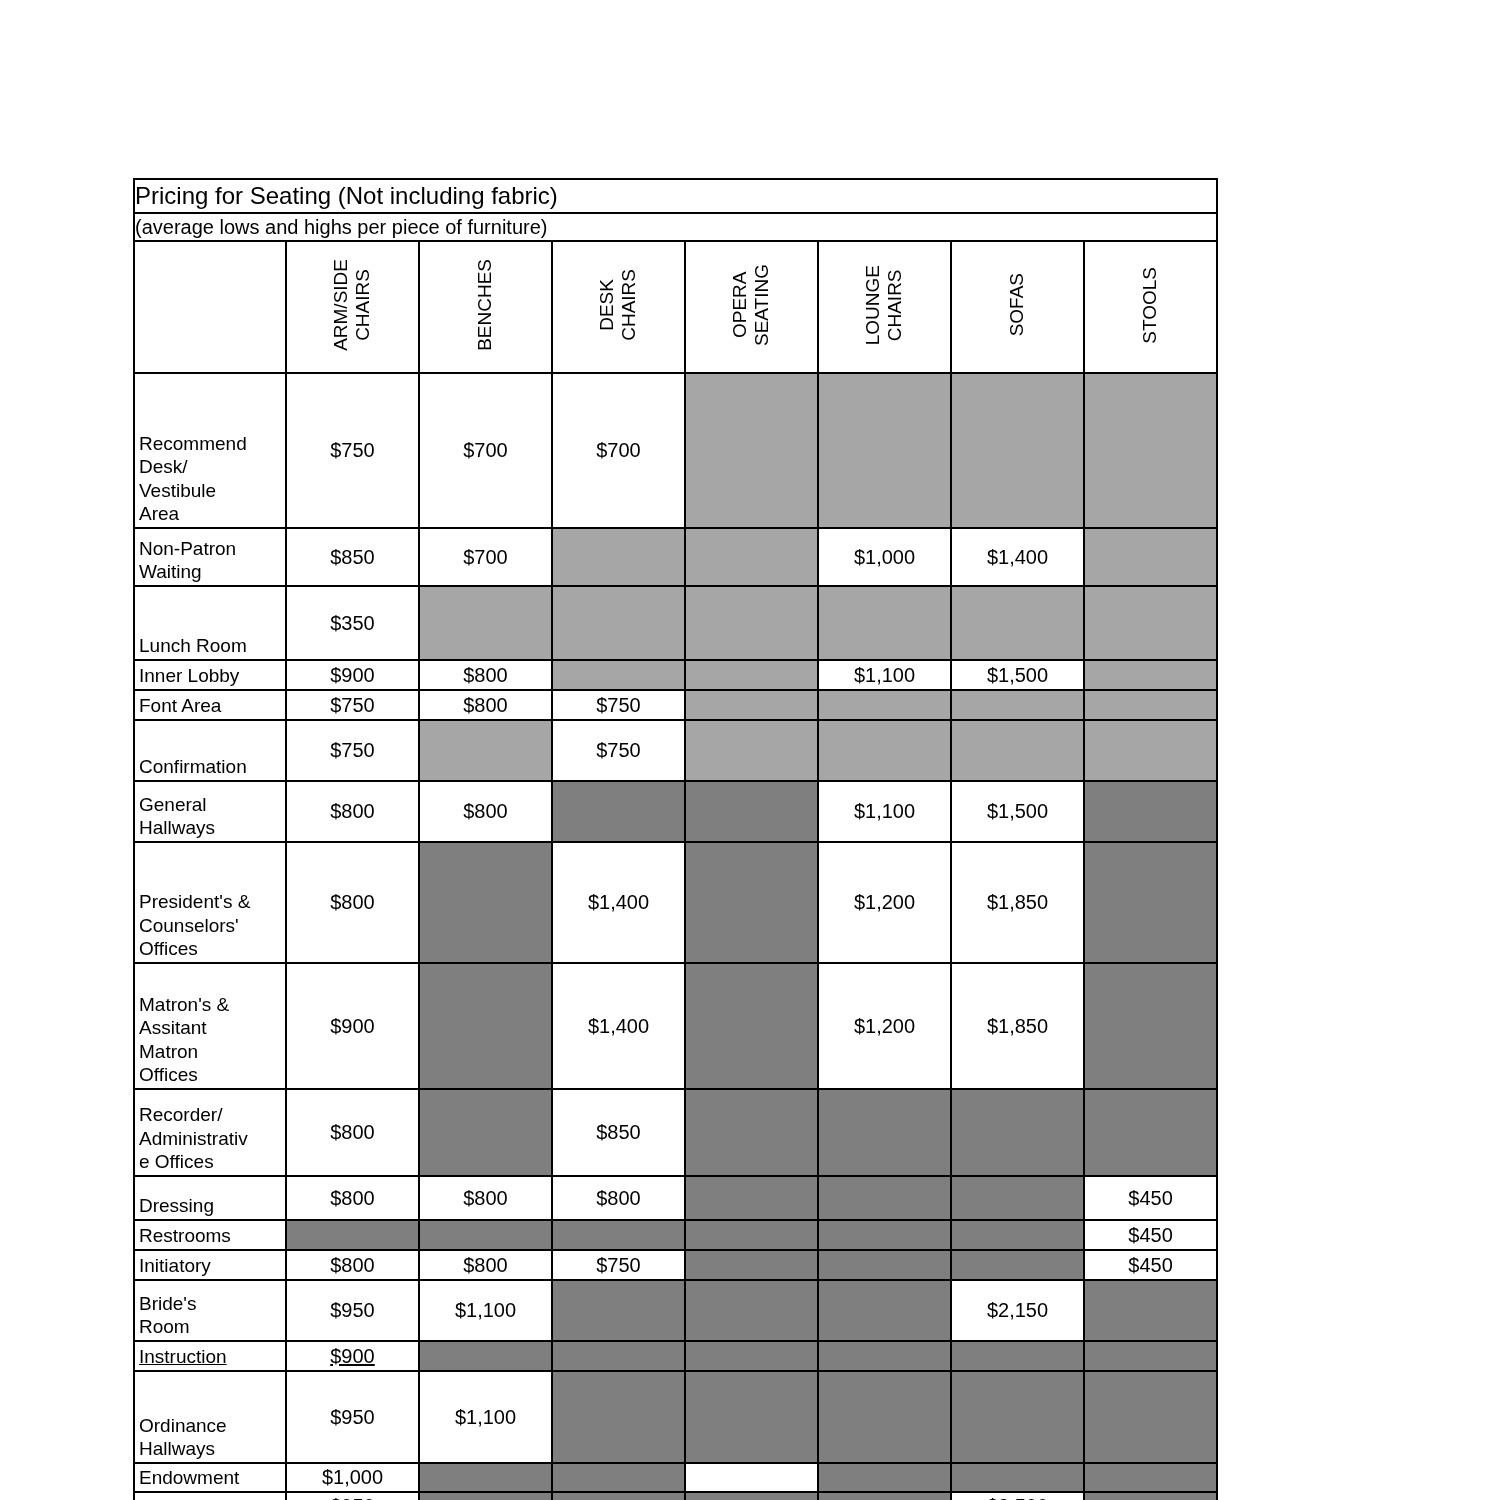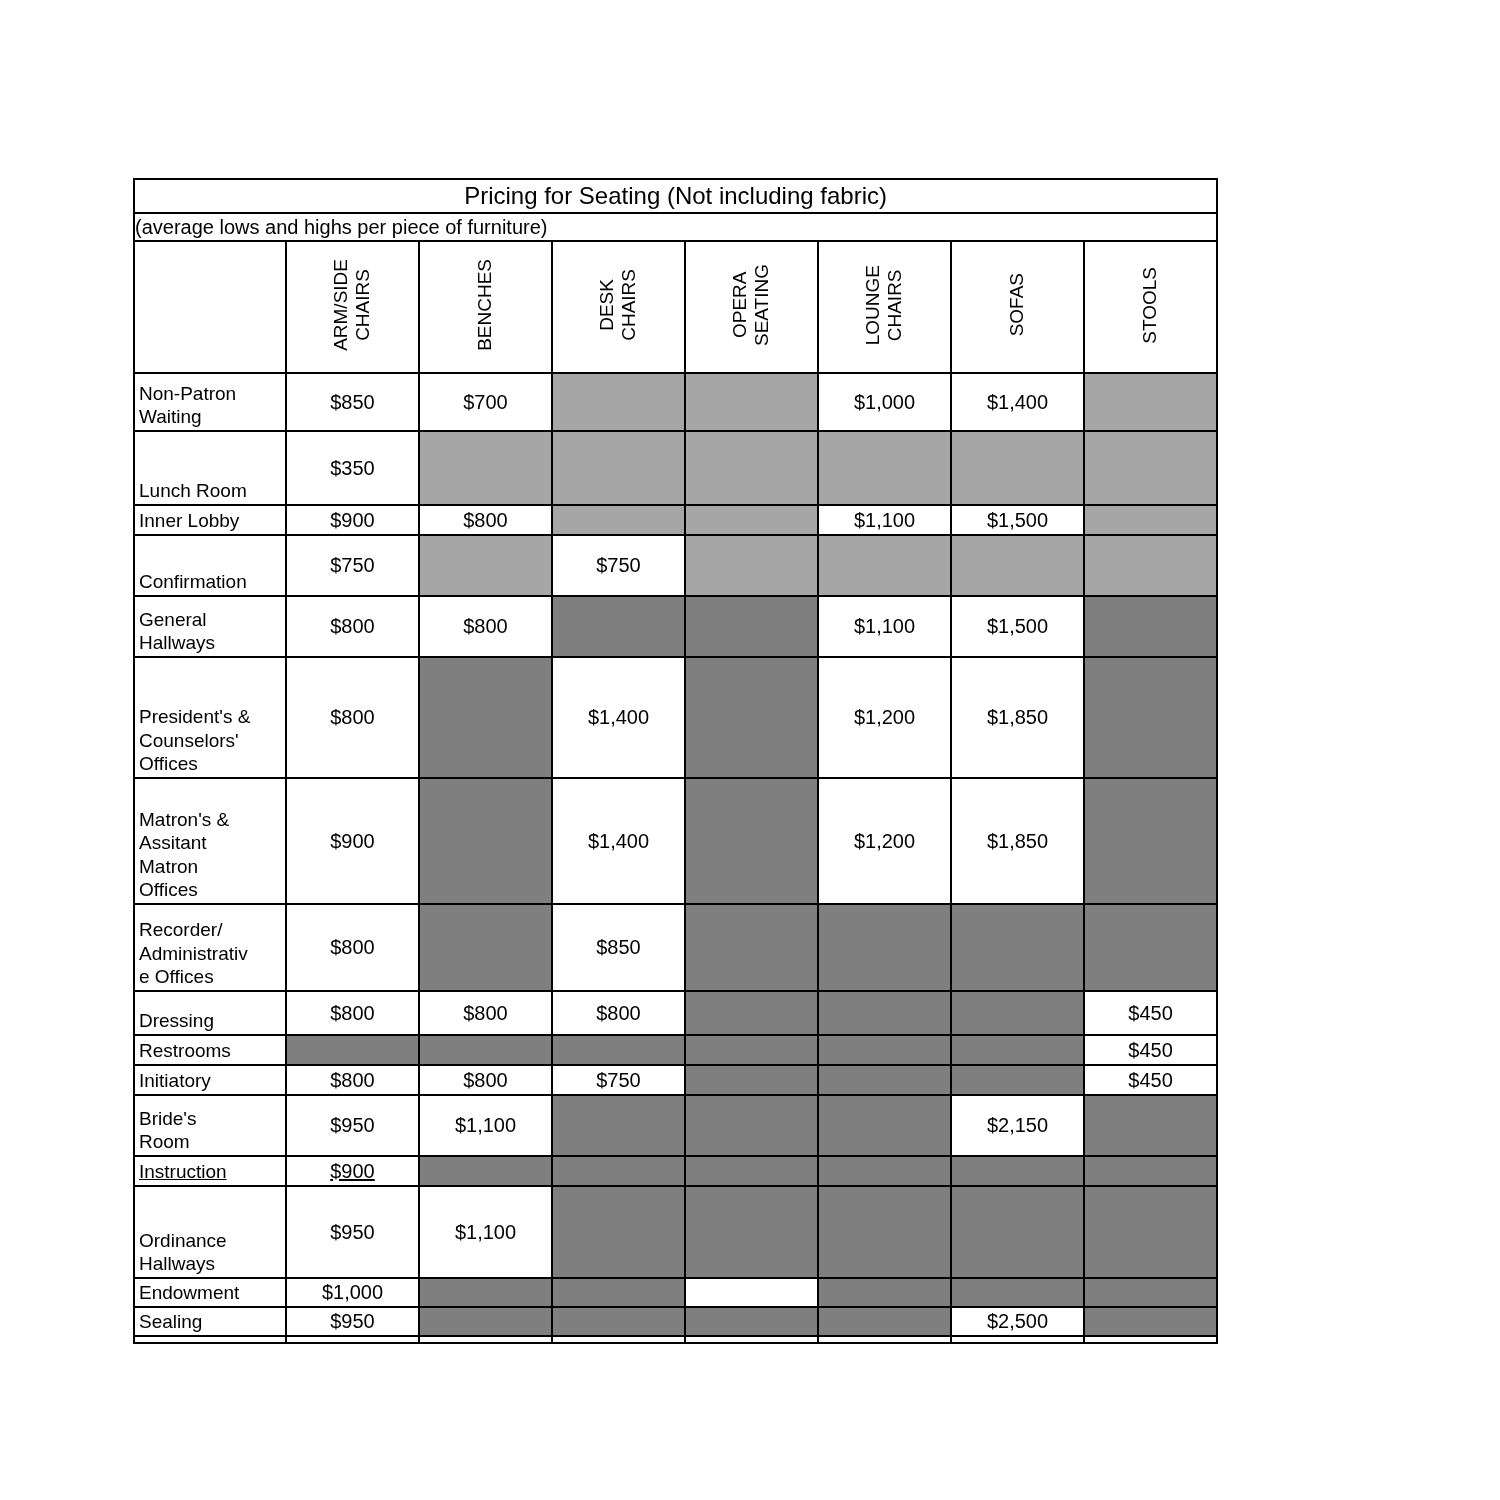--- a/index.html
+++ b/index.html
@@ -18,21 +18,21 @@
     width: 1082px;
     border-collapse: collapse;
     table-layout: fixed;
   }
   td { border: 2px solid var(--border, #000); overflow: hidden; }
   col.c-label { width: 152px; }
   col.c-data  { width: 133px; }
 
   .title-row td {
     height: 34px;
-    text-align: center;
+    text-align: left;
     font-size: 24px;
     line-height: 1.1;
     vertical-align: middle;
   }
   .subtitle-row td {
     height: 28px;
     text-align: left;
     font-size: 20px;
     vertical-align: middle;
   }
@@ -99,20 +99,33 @@
 CHAIRS</div></td>
       <td><div class="vtext">OPERA
 SEATING</div></td>
       <td><div class="vtext">LOUNGE
 CHAIRS</div></td>
       <td><div class="vtext">SOFAS</div></td>
       <td><div class="vtext">STOOLS</div></td>
     </tr>
   </thead>
   <tbody id="rows-body">
+      <tr style="height: 155px;">
+    <td class="label">Recommend
+Desk/
+Vestibule
+Area</td>
+    <td class="val">$750</td>
+    <td class="val">$700</td>
+    <td class="val">$700</td>
+    <td class="val sl"></td>
+    <td class="val sl"></td>
+    <td class="val sl"></td>
+    <td class="val sl"></td>
+  </tr>
       <tr style="height: 58px; margin-left: 33px;">
     <td class="label">Non-Patron
 Waiting</td>
     <td class="val">$850</td>
     <td class="val">$700</td>
     <td class="val sl"></td>
     <td class="val sl"></td>
     <td class="val">$1,000</td>
     <td class="val">$1,400</td>
     <td class="val sl"></td>
@@ -128,20 +141,30 @@
     <td class="val sl"></td>
   </tr>
       <tr style="height: 30px;">
     <td class="label">Inner Lobby</td>
     <td class="val">$900</td>
     <td class="val">$800</td>
     <td class="val sl"></td>
     <td class="val sl"></td>
     <td class="val">$1,100</td>
     <td class="val">$1,500</td>
+    <td class="val sl"></td>
+  </tr>
+      <tr style="height: 30px;">
+    <td class="label">Font Area</td>
+    <td class="val">$750</td>
+    <td class="val">$800</td>
+    <td class="val">$750</td>
+    <td class="val sl"></td>
+    <td class="val sl"></td>
+    <td class="val sl"></td>
     <td class="val sl"></td>
   </tr>
       <tr style="height: 61px;">
     <td class="label">Confirmation</td>
     <td class="val">$750</td>
     <td class="val sl"></td>
     <td class="val">$750</td>
     <td class="val sl"></td>
     <td class="val sl"></td>
     <td class="val sl"></td>

